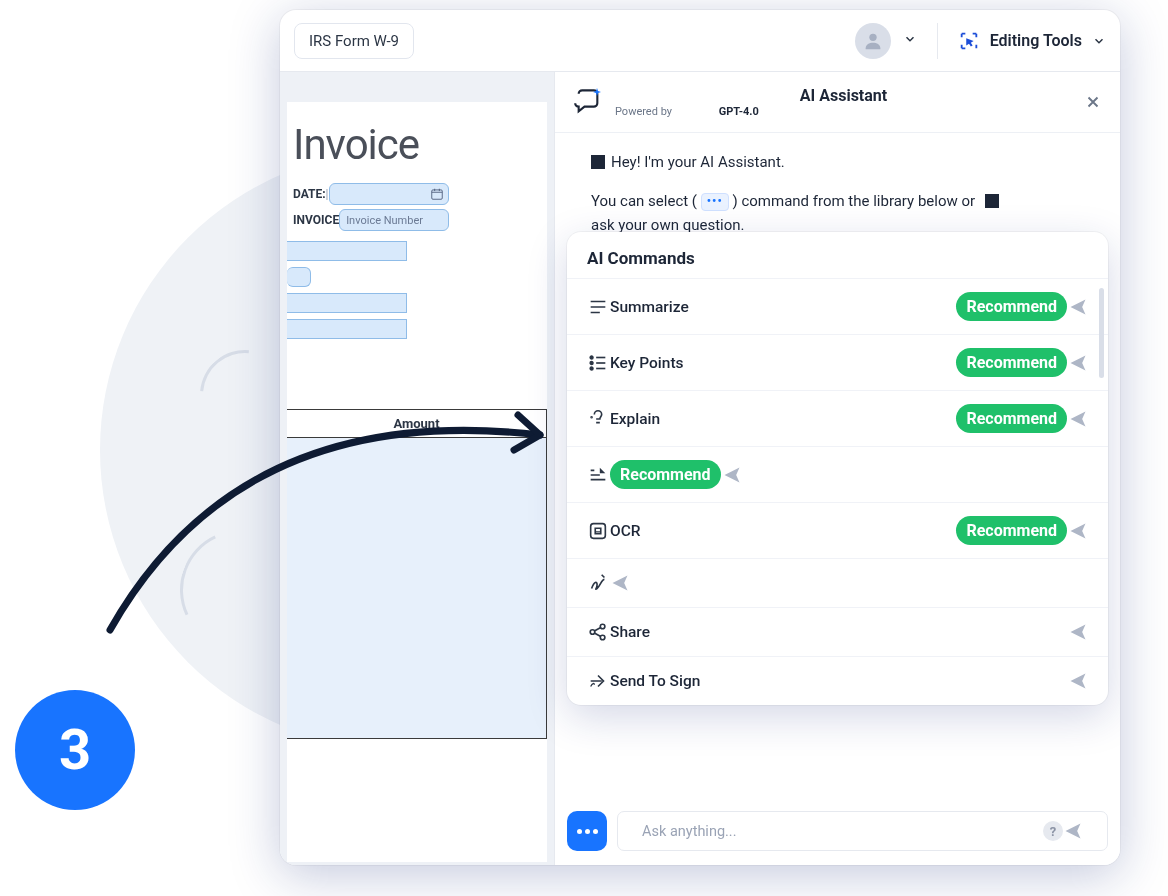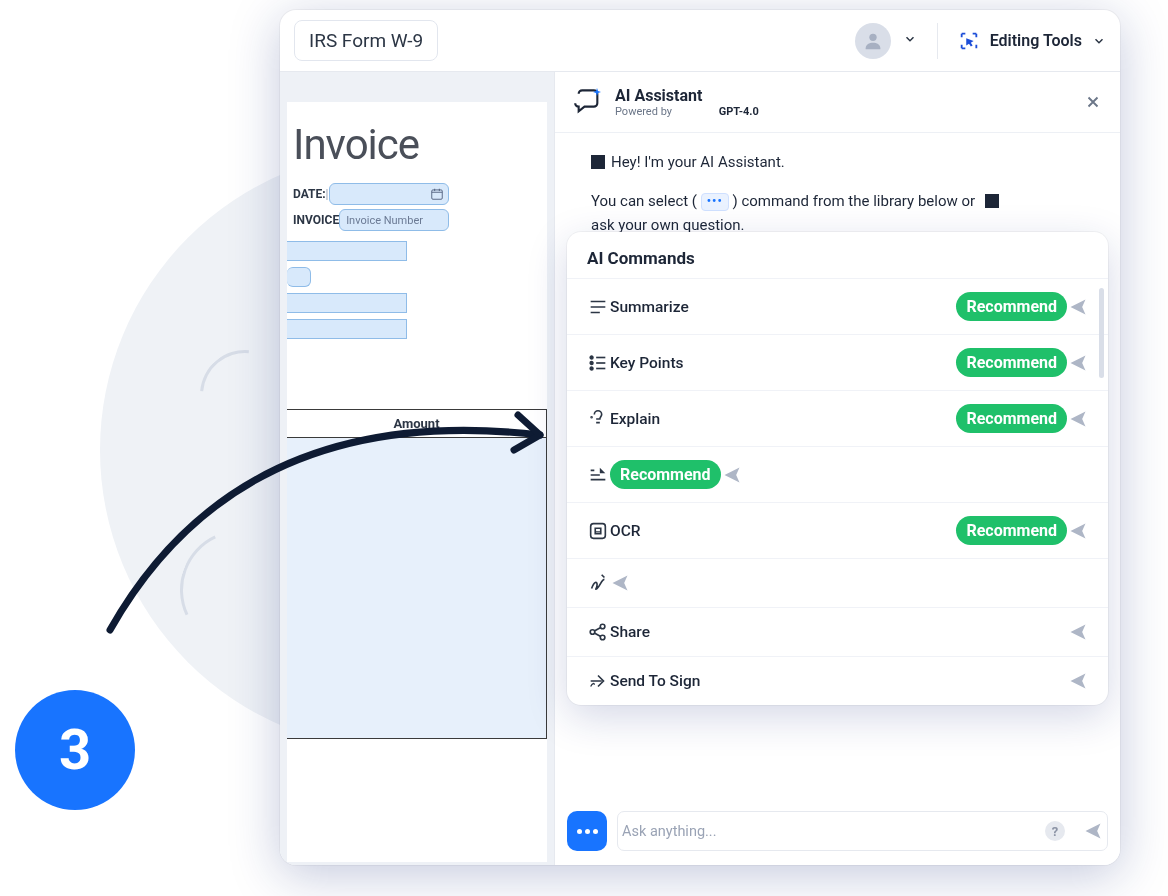--- a/index.html
+++ b/index.html
@@ -51,21 +51,21 @@
     align-items: center;
     height: 62px;
     padding: 0 14px;
     border-bottom: 1px solid #e6e9ef;
     gap: 12px;
   }
   .doc-chip {
     border: 1px solid #e2e6ee;
     border-radius: 8px;
     padding: 8px 14px;
-    font-size: 19px;
+    font-size: 15px;
     color: #2c3645;
   }
   .topbar-spacer { flex: 1; }
   .avatar {
     width: 36px; height: 36px;
     background: #d9dee8;
     border-radius: 50%;
     display: flex; align-items: center; justify-content: center;
   }
   .avatar svg { width: 22px; height: 22px; fill: #a7b0c2; }
@@ -157,21 +157,21 @@
   .ai-head {
     display: flex; align-items: center; gap: 12px;
     padding: 14px 18px;
     border-bottom: 1px solid #edf0f5;
   }
   .ai-icon {
     width: 30px; height: 30px;
     display: flex; align-items: center; justify-content: center;
   }
   .ai-head-txt { flex: 1; }
-  .ai-title { font-size: 16px; font-weight: 700; color: #1d2637; }
+  .ai-title { font-size: 16px; font-weight: 700; color: #1d2637; text-align: center; }
   .ai-sub { font-size: 11px; color: #6b7688; }
   .ai-sub b { color: #1d2637; padding-left: 44px; }
   .close-x { width: 18px; height: 18px; stroke: #6b7688; stroke-width: 2.5; cursor: pointer; }
 
   .ai-msg {
     padding: 18px 24px 4px 36px;
     font-size: 15px; color: #1d2637;
     line-height: 1.55;
   }
   .ai-msg .sq { display: inline-block; width: 14px; height: 14px; background: #1d2637; vertical-align: -2px; margin-right: 6px; }
@@ -244,22 +244,22 @@
     cursor: pointer;
   }
   .ask-btn .d { width: 5px; height: 5px; background: #fff; border-radius: 50%; }
   .ask-btn-row { display: flex; gap: 3px; }
   .ask-input {
     flex: 1;
     height: 40px;
     border: 1px solid #e6e9ef;
     border-radius: 7px;
     display: flex; align-items: center;
-    padding: 0 4px;
-    gap: 18px;
+    padding: 0 24px;
+    gap: 0;
   }
   .ask-input input {
     flex: 1; border: none; outline: none;
     font-size: 14.5px; color: #2c3645;
   }
   .ask-input input::placeholder { color: #9aa3b5; }
   .help-ico {
     width: 20px; height: 20px;
     border-radius: 50%;
     background: #e6e9ef;

